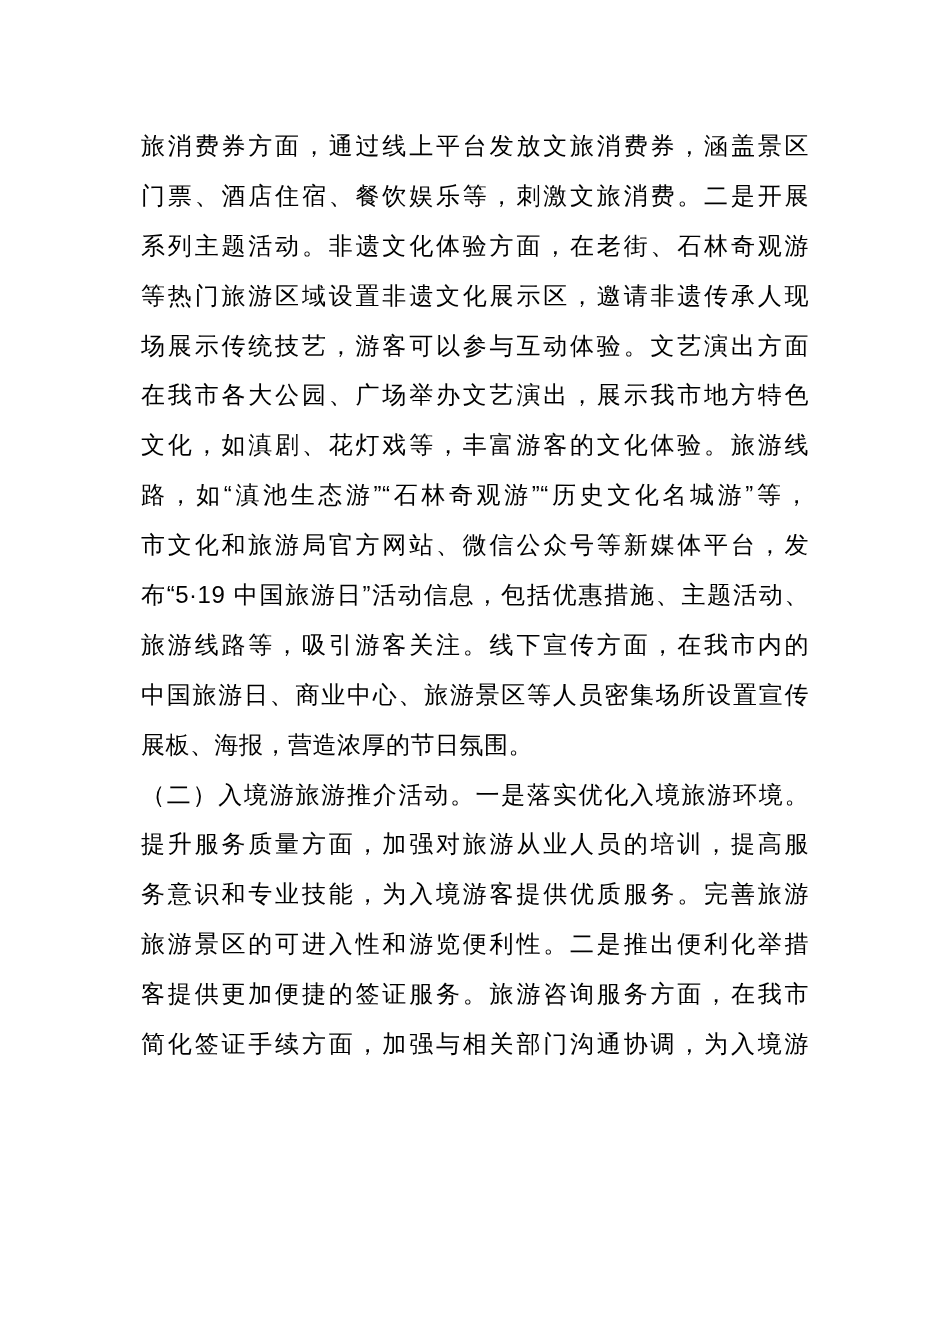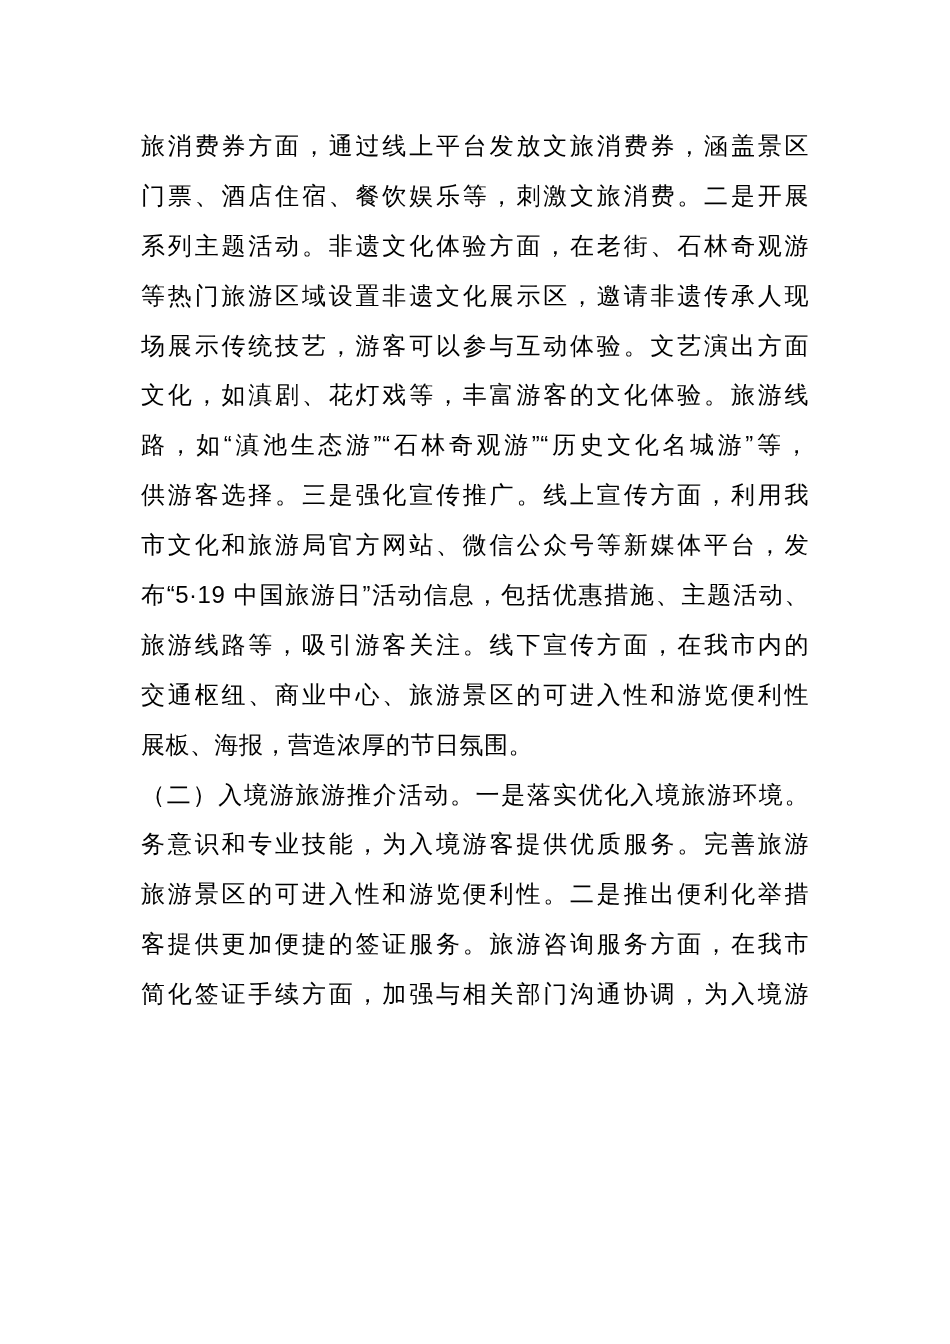--- a/index.html
+++ b/index.html
@@ -41,27 +41,28 @@
 </head>
 <body>
 
 <div class="page">
   <div class="text-block">
     <div class="line">旅消费券方面，通过线上平台发放文旅消费券，涵盖景区</div>
     <div class="line">门票、酒店住宿、餐饮娱乐等，刺激文旅消费。二是开展</div>
     <div class="line">系列主题活动。非遗文化体验方面，在老街、石林奇观游</div>
     <div class="line">等热门旅游区域设置非遗文化展示区，邀请非遗传承人现</div>
     <div class="line">场展示传统技艺，游客可以参与互动体验。文艺演出方面</div>
+    <div class="line">在我市各大公园、广场举办文艺演出，展示我市地方特色</div>
     <div class="line">文化，如滇剧、花灯戏等，丰富游客的文化体验。旅游线</div>
     <div class="line">路，如“滇池生态游”“石林奇观游”“历史文化名城游”等，</div>
-    <div class="line">供游客选择。三是强化宣传推广。线上宣传方面，利用我</div>
     <div class="line">市文化和旅游局官方网站、微信公众号等新媒体平台，发</div>
     <div class="line">布“5·19 中国旅游日”活动信息，包括优惠措施、主题活动、</div>
     <div class="line">旅游线路等，吸引游客关注。线下宣传方面，在我市内的</div>
-    <div class="line">交通枢纽、商业中心、旅游景区的可进入性和游览便利性</div>
+    <div class="line">中国旅游日、商业中心、旅游景区等人员密集场所设置宣传</div>
     <div class="line para-end">展板、海报，营造浓厚的节日氛围。</div>
     <div class="line">（二）入境游旅游推介活动。一是落实优化入境旅游环境。</div>
+    <div class="line">提升服务质量方面，加强对旅游从业人员的培训，提高服</div>
     <div class="line">务意识和专业技能，为入境游客提供优质服务。完善旅游</div>
     <div class="line">旅游景区的可进入性和游览便利性。二是推出便利化举措</div>
     <div class="line">客提供更加便捷的签证服务。旅游咨询服务方面，在我市</div>
     <div class="line">简化签证手续方面，加强与相关部门沟通协调，为入境游</div>
   </div>
 </div>
 
 </body></html>

